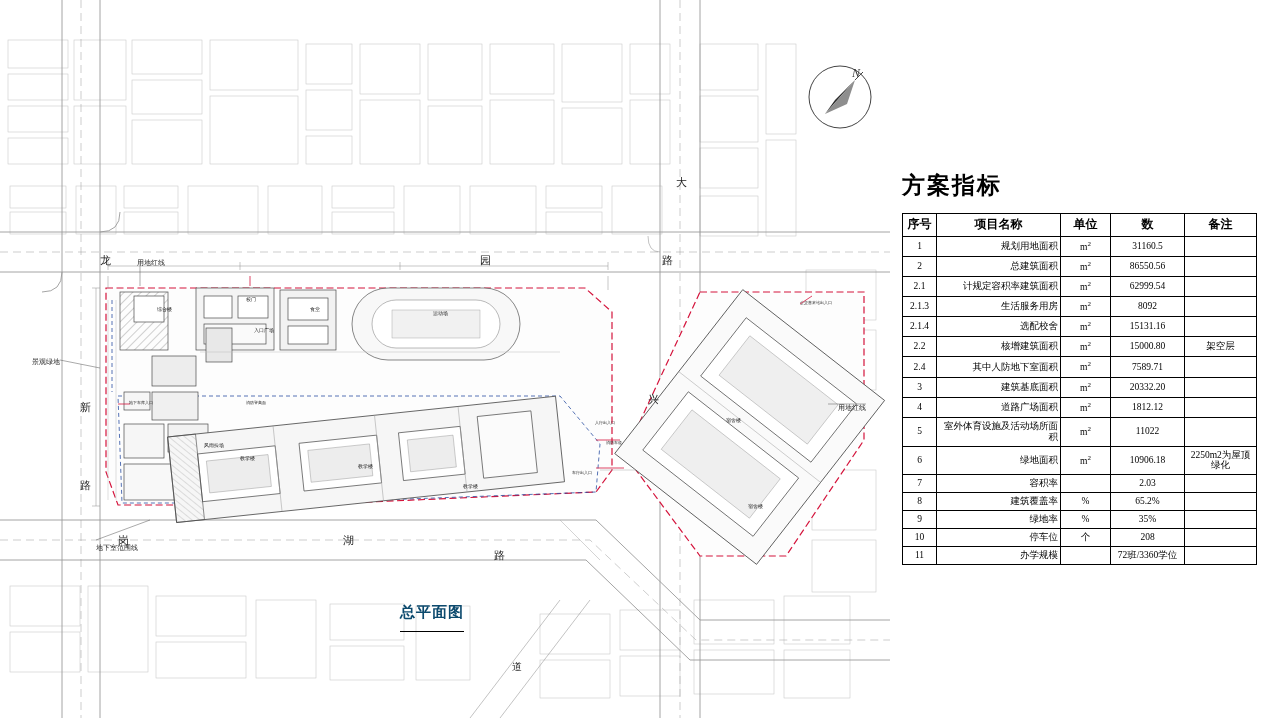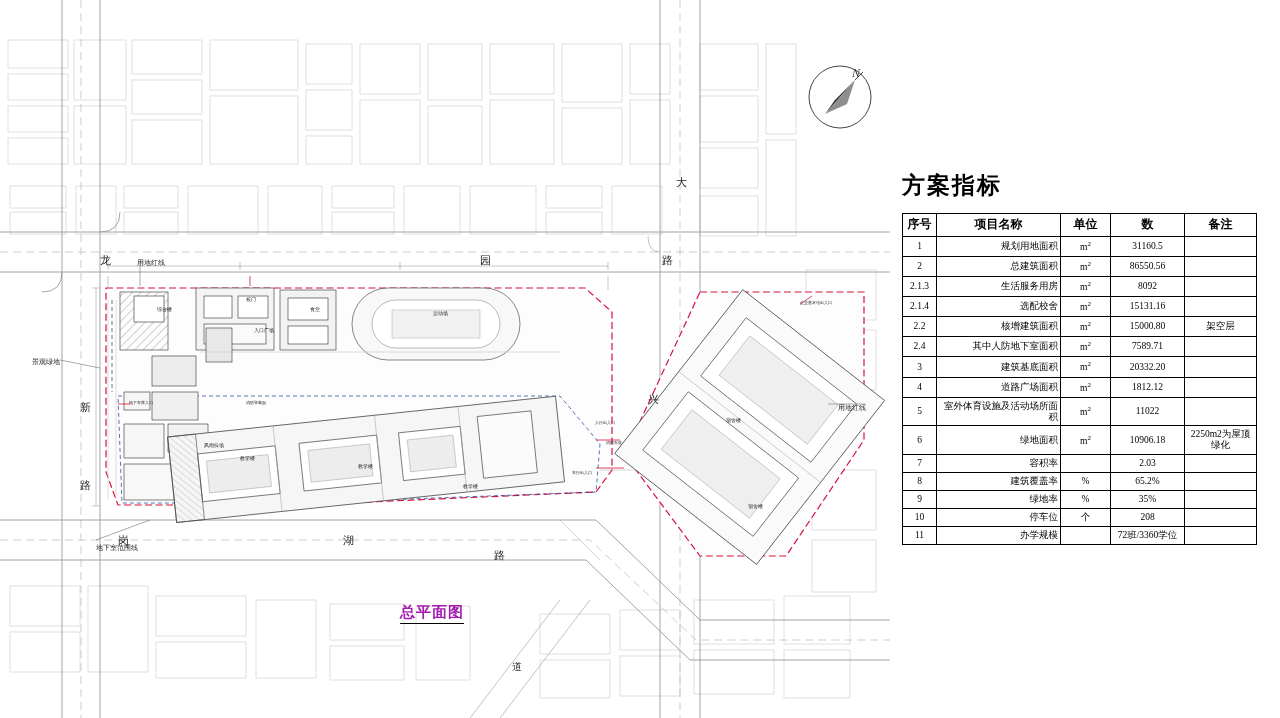--- a/index.html
+++ b/index.html
@@ -33,23 +33,23 @@
   }
 
   #plan-title {
     position: absolute;
     left: 400px;
     top: 603px;
     font-family: "Liberation Sans", sans-serif;
     font-size: 15px;
     font-weight: bold;
     letter-spacing: 1px;
-    color: #a21caf;
+    color: #0c4a6e;
     border-bottom: 1.5px solid #000;
-    padding-bottom: 1px;
+    padding-bottom: 9px;
   }
 
   
   #compass {
     position: absolute;
     left: 805px;
     top: 62px;
     width: 70px;
     height: 70px;
   }
@@ -405,20 +405,27 @@
           <td></td>
         </tr>
         <tr>
           <td>2</td>
           <td class="name">总建筑面积</td>
           <td>m<span class="sup">2</span></td>
           <td>86550.56</td>
           <td></td>
         </tr>
         <tr>
+          <td>2.1</td>
+          <td class="name">计规定容积率建筑面积</td>
+          <td>m<span class="sup">2</span></td>
+          <td>62999.54</td>
+          <td></td>
+        </tr>
+        <tr>
           <td>2.1.3</td>
           <td class="name">生活服务用房</td>
           <td>m<span class="sup">2</span></td>
           <td>8092</td>
           <td></td>
         </tr>
         <tr>
           <td>2.1.4</td>
           <td class="name">选配校舍</td>
           <td>m<span class="sup">2</span></td>

